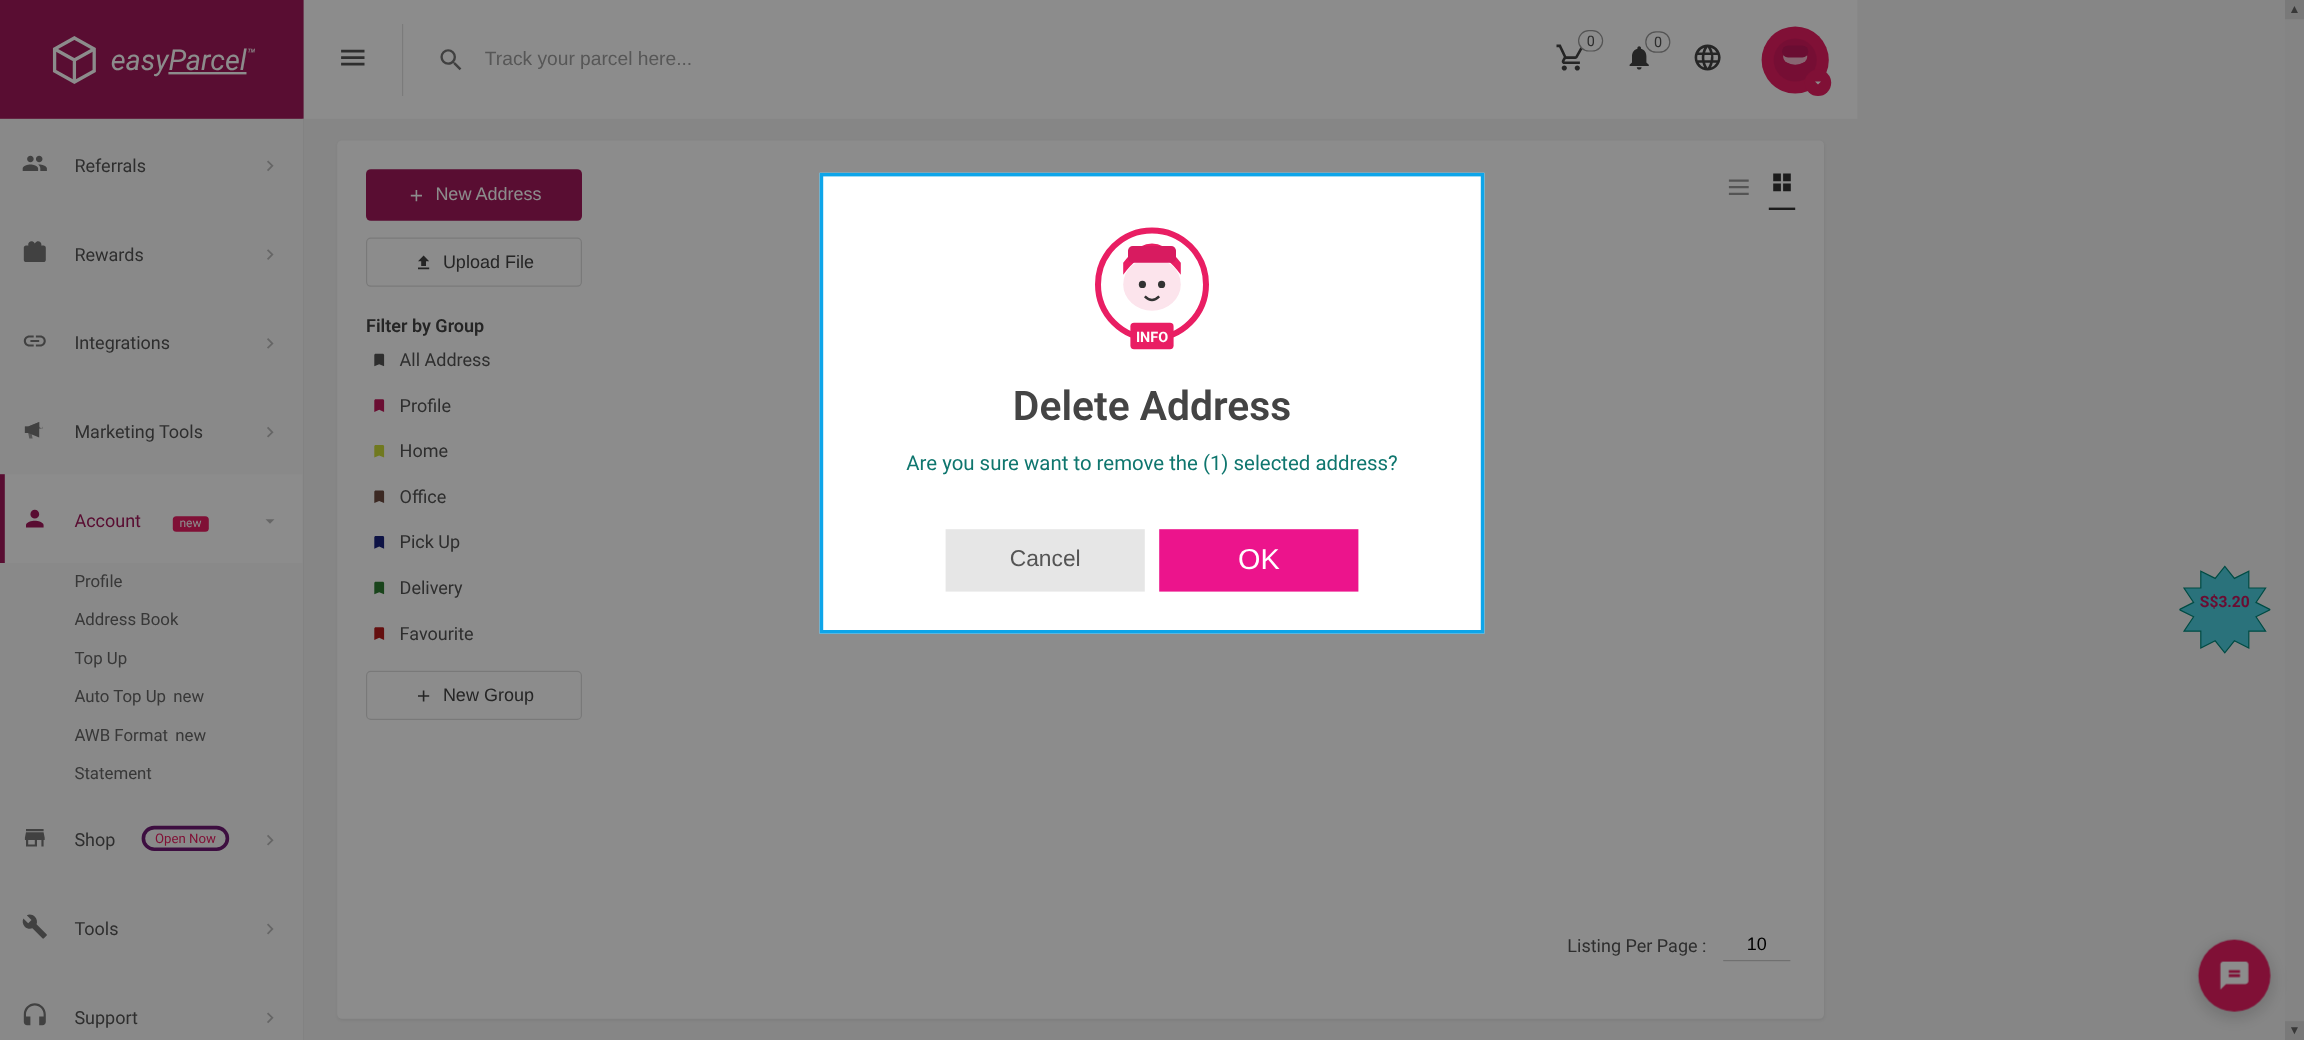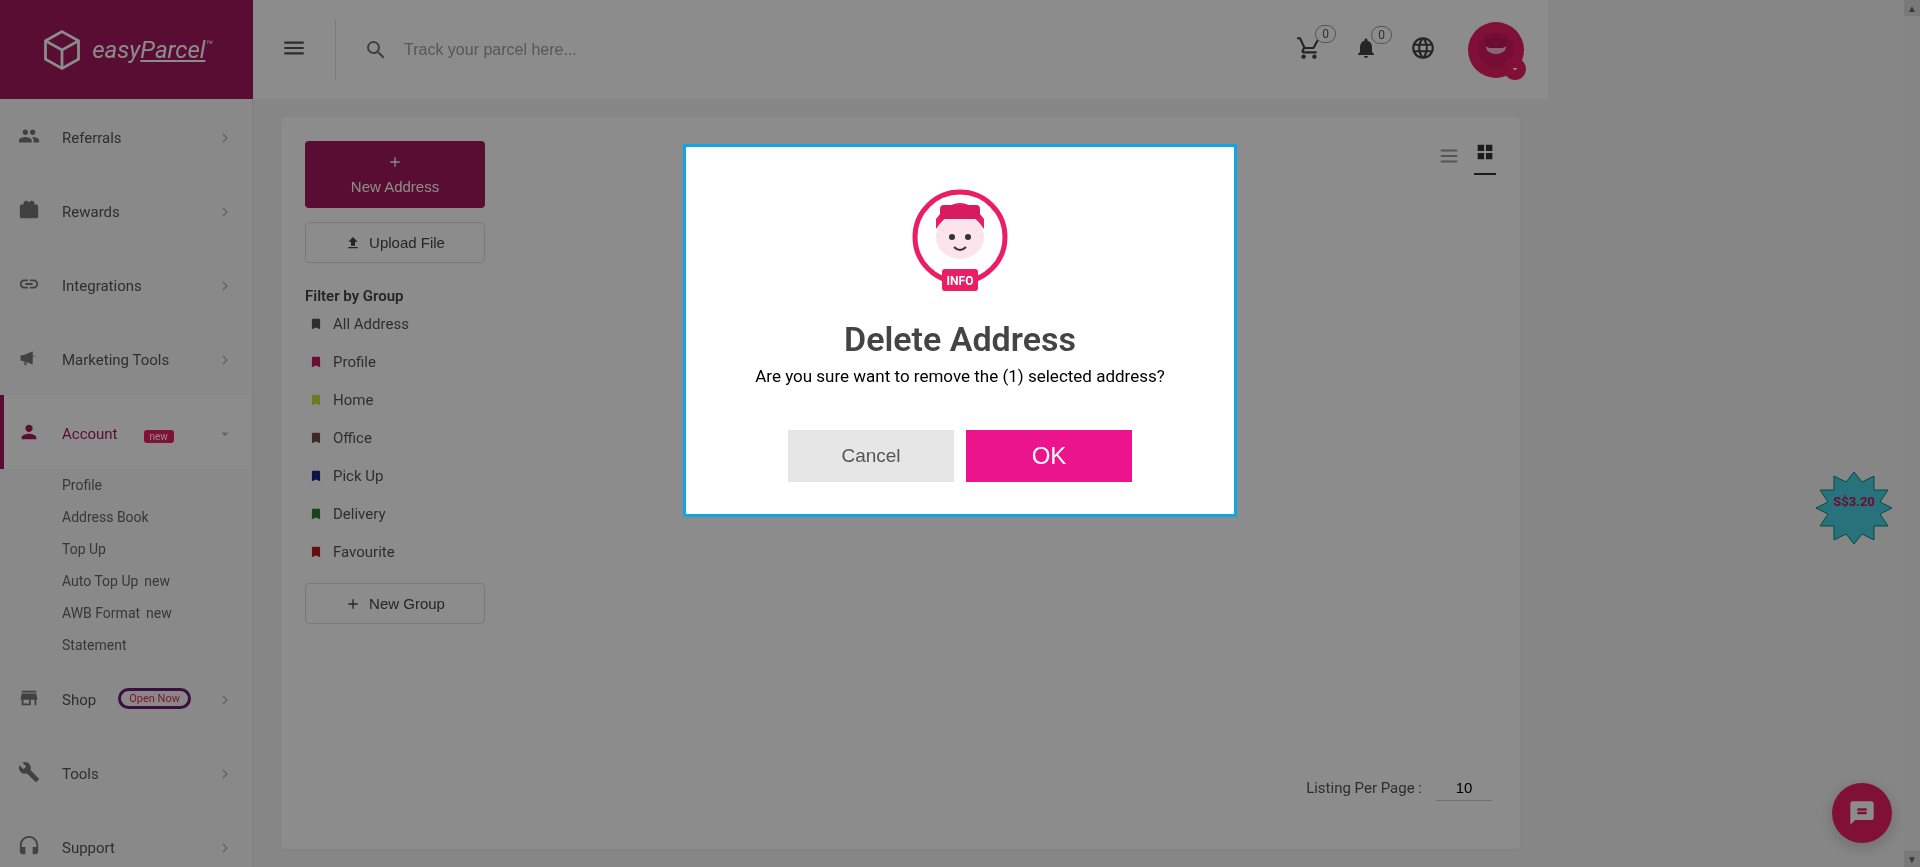--- a/index.html
+++ b/index.html
@@ -32,39 +32,39 @@
 .side-item.active { color: #a3195b; border-left: 4px solid #a3195b; padding-left: 14px; background: #fff; }
 .side-item .chev { margin-left: auto; color: #bbb; }
 .side-item .new-badge { background: #e91e63; color: #fff; font-size: 10px; padding: 1px 6px; border-radius: 3px; margin-left: 4px; }
 .side-sub { padding: 8px 18px 8px 62px; color: #666; font-size: 14px; cursor: pointer; display: flex; align-items: center; gap: 6px; }
 .open-now { border: 3px solid #701a75; color: #e91e63; border-radius: 12px; font-size: 11px; padding: 1px 8px; }
 
 
 .main { position: absolute; top: 99px; left: 253px; right: 0; bottom: 0; padding: 18px 28px; overflow: hidden; }
 .content-card { background: #fff; border-radius: 4px; padding: 24px; height: 100%; box-shadow: 0 1px 3px rgba(0,0,0,0.06); position: relative; }
 .left-col { width: 200px; }
-.new-addr-btn { background: #a3195b; color: #fff; border: none; padding: 13px 24px; border-radius: 4px; font-size: 15px; display: flex; align-items: center; gap: 8px; cursor: pointer; width: 180px; justify-content: center; flex-direction: column; }
+.new-addr-btn { background: #a3195b; color: #fff; border: none; padding: 13px 24px; border-radius: 4px; font-size: 15px; display: flex; align-items: center; gap: 8px; cursor: pointer; width: 180px; justify-content: center; }
 .upload-btn { margin-top: 14px; background: transparent; border: 1px solid #ddd; color: #444; padding: 11px 24px; border-radius: 4px; font-size: 15px; display: flex; align-items: center; gap: 8px; cursor: pointer; width: 180px; justify-content: center; }
 .filter-title { margin-top: 24px; font-size: 15px; font-weight: 600; color: #444; }
 .filter-item { display: flex; align-items: center; gap: 10px; padding: 10px 4px; color: #555; font-size: 15px; cursor: pointer; }
 .bm { width: 14px; height: 18px; display: inline-block; }
 .new-group-btn { margin-top: 12px; border: 1px solid #ddd; background: #fff; padding: 11px 24px; border-radius: 4px; font-size: 15px; display: flex; align-items: center; gap: 8px; cursor: pointer; width: 180px; justify-content: center; color: #444; }
 .view-icons { position: absolute; top: 24px; right: 24px; display: flex; gap: 14px; align-items: center; }
 .view-icon { color: #999; cursor: pointer; }
 .view-icon.active { color: #333; border-bottom: 2px solid #333; padding-bottom: 6px; }
 .listing-wrap { position: absolute; bottom: 48px; right: 28px; display: flex; align-items: center; gap: 14px; color: #555; font-size: 15px; }
 .listing-input { width: 56px; border: none; border-bottom: 1px solid #ccc; padding: 4px; font-size: 15px; text-align: center; outline: none; }
 
 
 .overlay { position: fixed; inset: 0; background: rgba(0,0,0,0.45); display: flex; align-items: flex-start; justify-content: center; z-index: 1000; }
 .modal-border { margin-top: 144px; border: 3px solid #0ea5e9; background: #fff; }
 .modal { width: 548px; padding: 40px 28px 32px; text-align: center; }
 .mascot { width: 96px; height: 110px; margin: 0 auto 18px; }
 .modal-title { font-size: 34px; font-weight: 600; color: #444; }
-.modal-msg { color: #000000; font-size: 17px; margin-top: 7px; }
+.modal-msg { color: #0f766e; font-size: 17px; margin-top: 18px; }
 .modal-btns { display: flex; gap: 12px; justify-content: center; margin-top: 44px; }
 .btn-cancel { background: #e6e6e6; color: #555; border: none; padding: 12px 0; width: 166px; font-size: 19px; cursor: pointer; }
 .btn-ok { background: #ec148c; color: #fff; border: none; padding: 12px 0; width: 166px; font-size: 24px; cursor: pointer; }
 
 
 .price-badge { position: fixed; right: 28px; top: 470px; width: 76px; height: 76px; z-index: 500; }
 .chat-bubble { position: fixed; right: 28px; bottom: 24px; width: 60px; height: 60px; background: #e91e63; border-radius: 50%; display: flex; align-items: center; justify-content: center; z-index: 500; cursor: pointer; box-shadow: 0 4px 16px rgba(0,0,0,0.2); }
 
 
 .scroll-track { position: fixed; right: 0; top: 0; bottom: 0; width: 16px; background: #f0f0f0; z-index: 400; }

